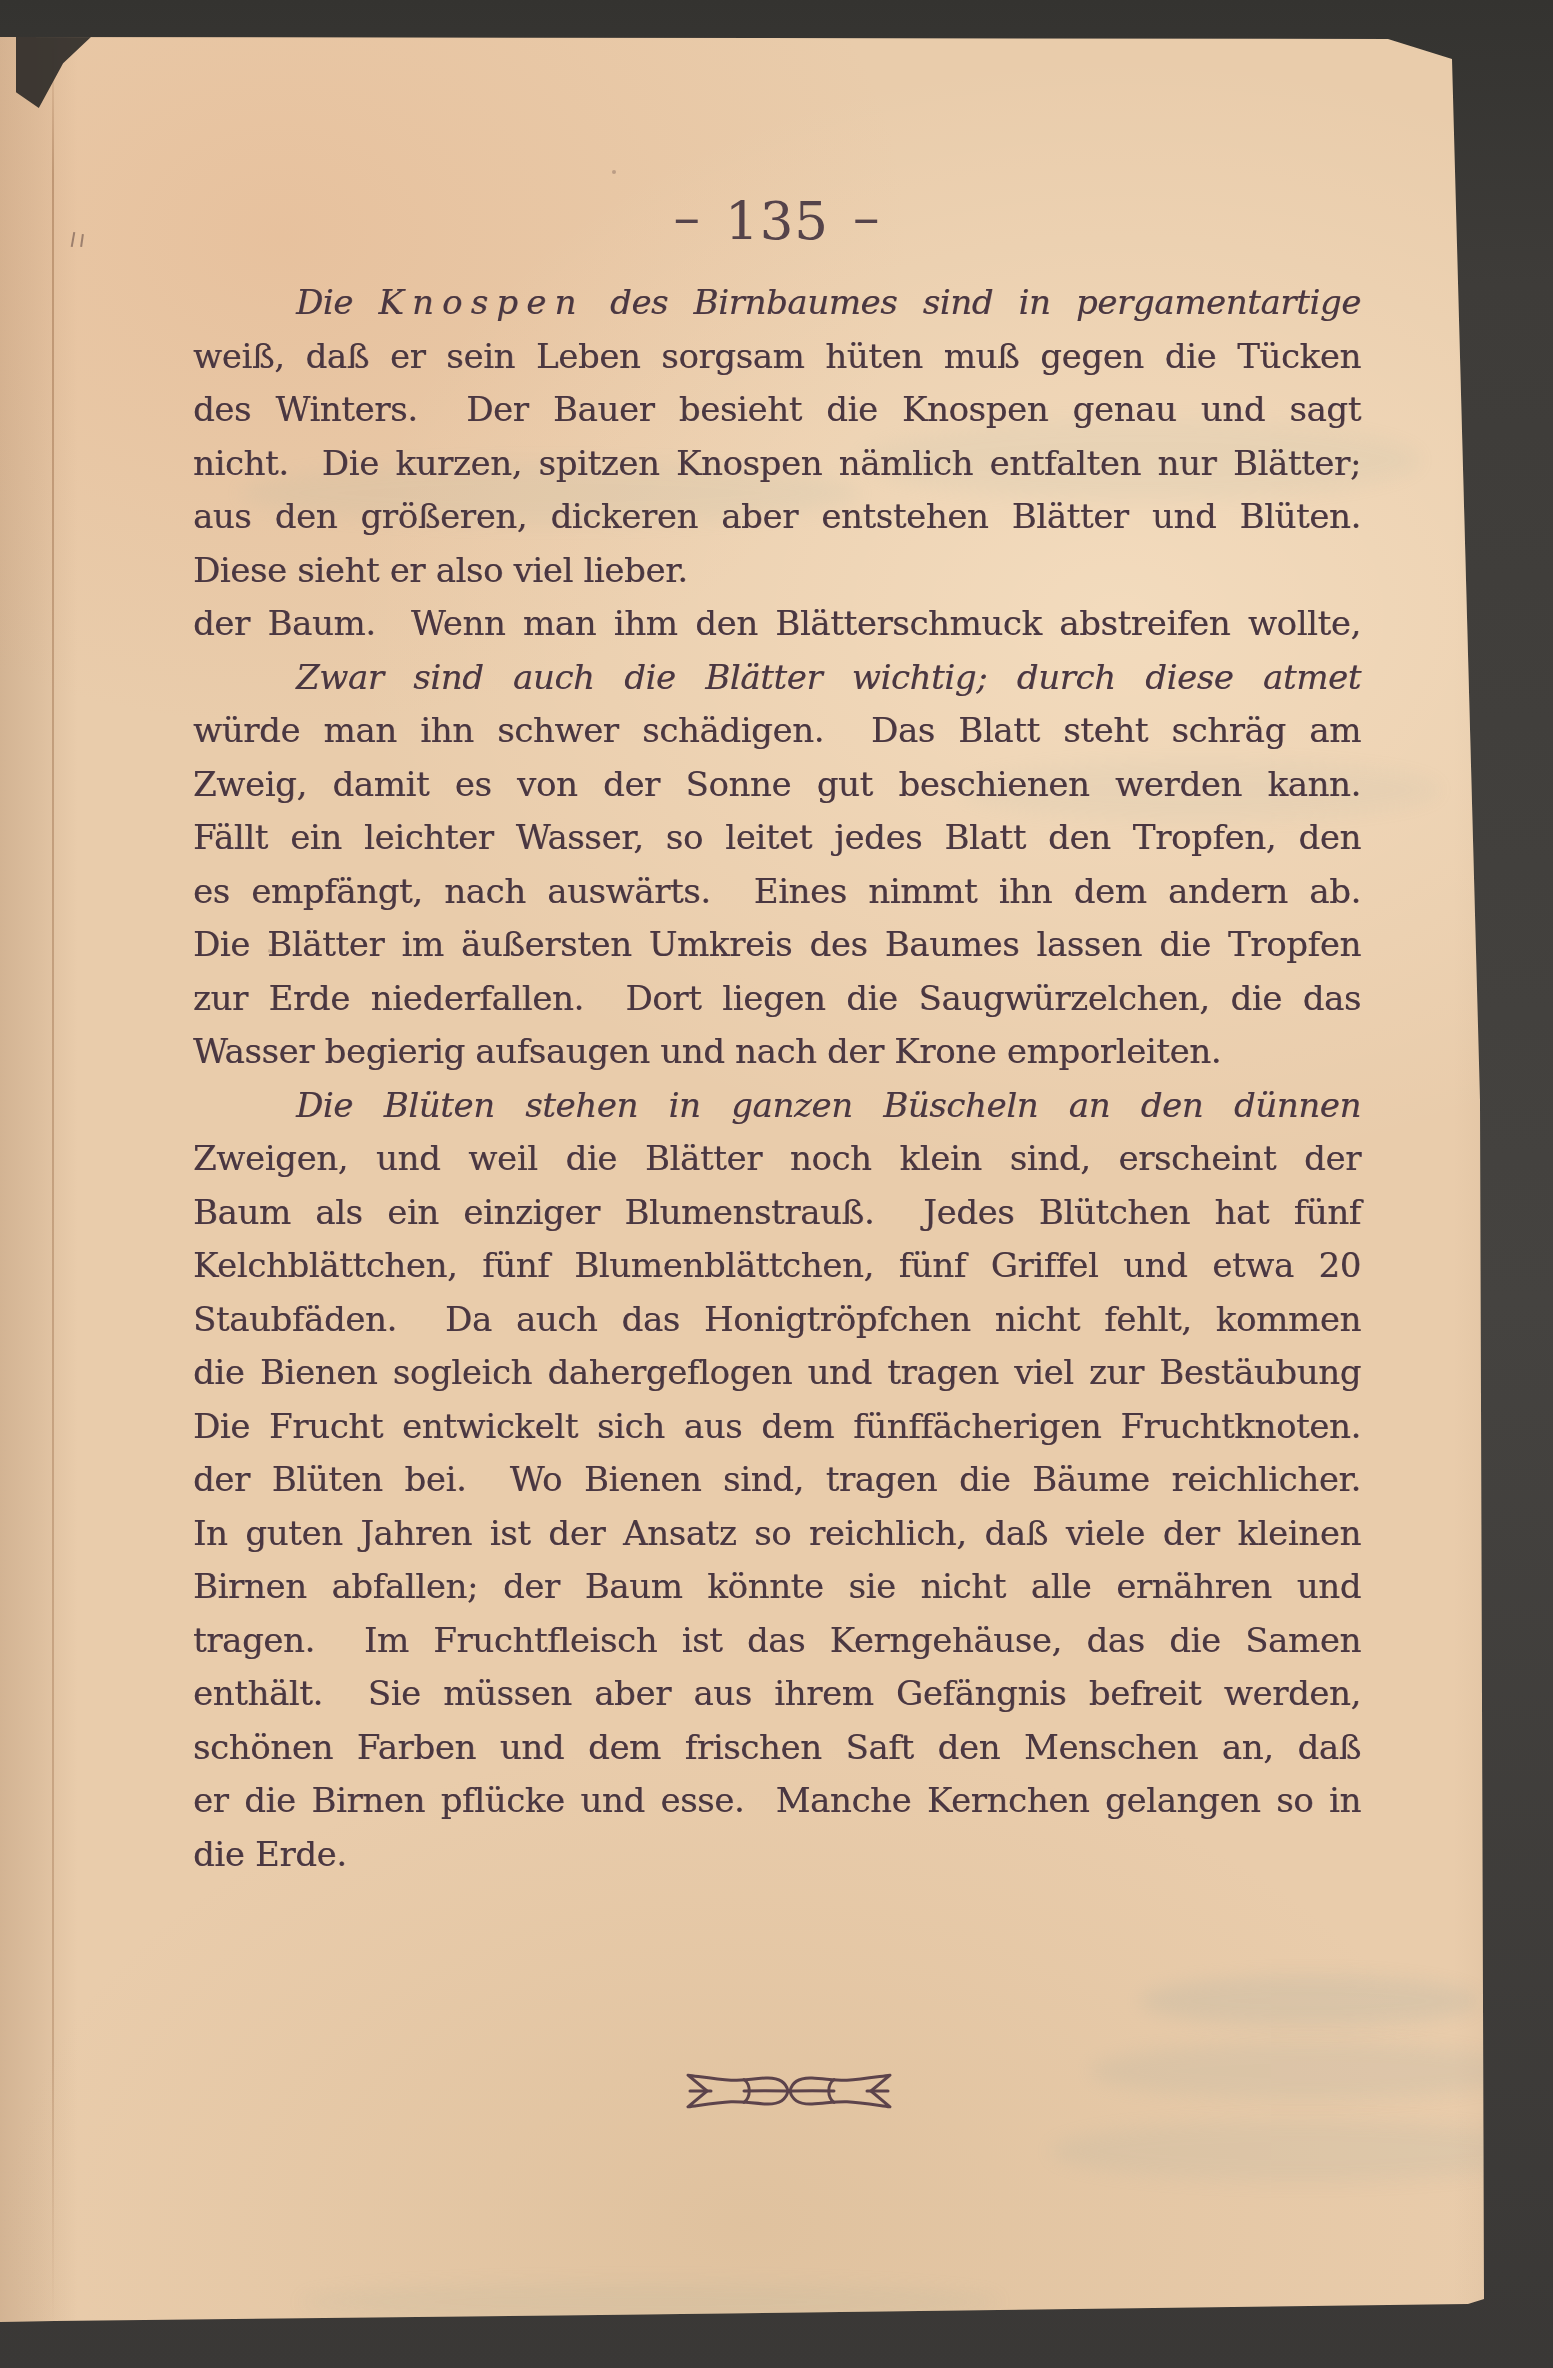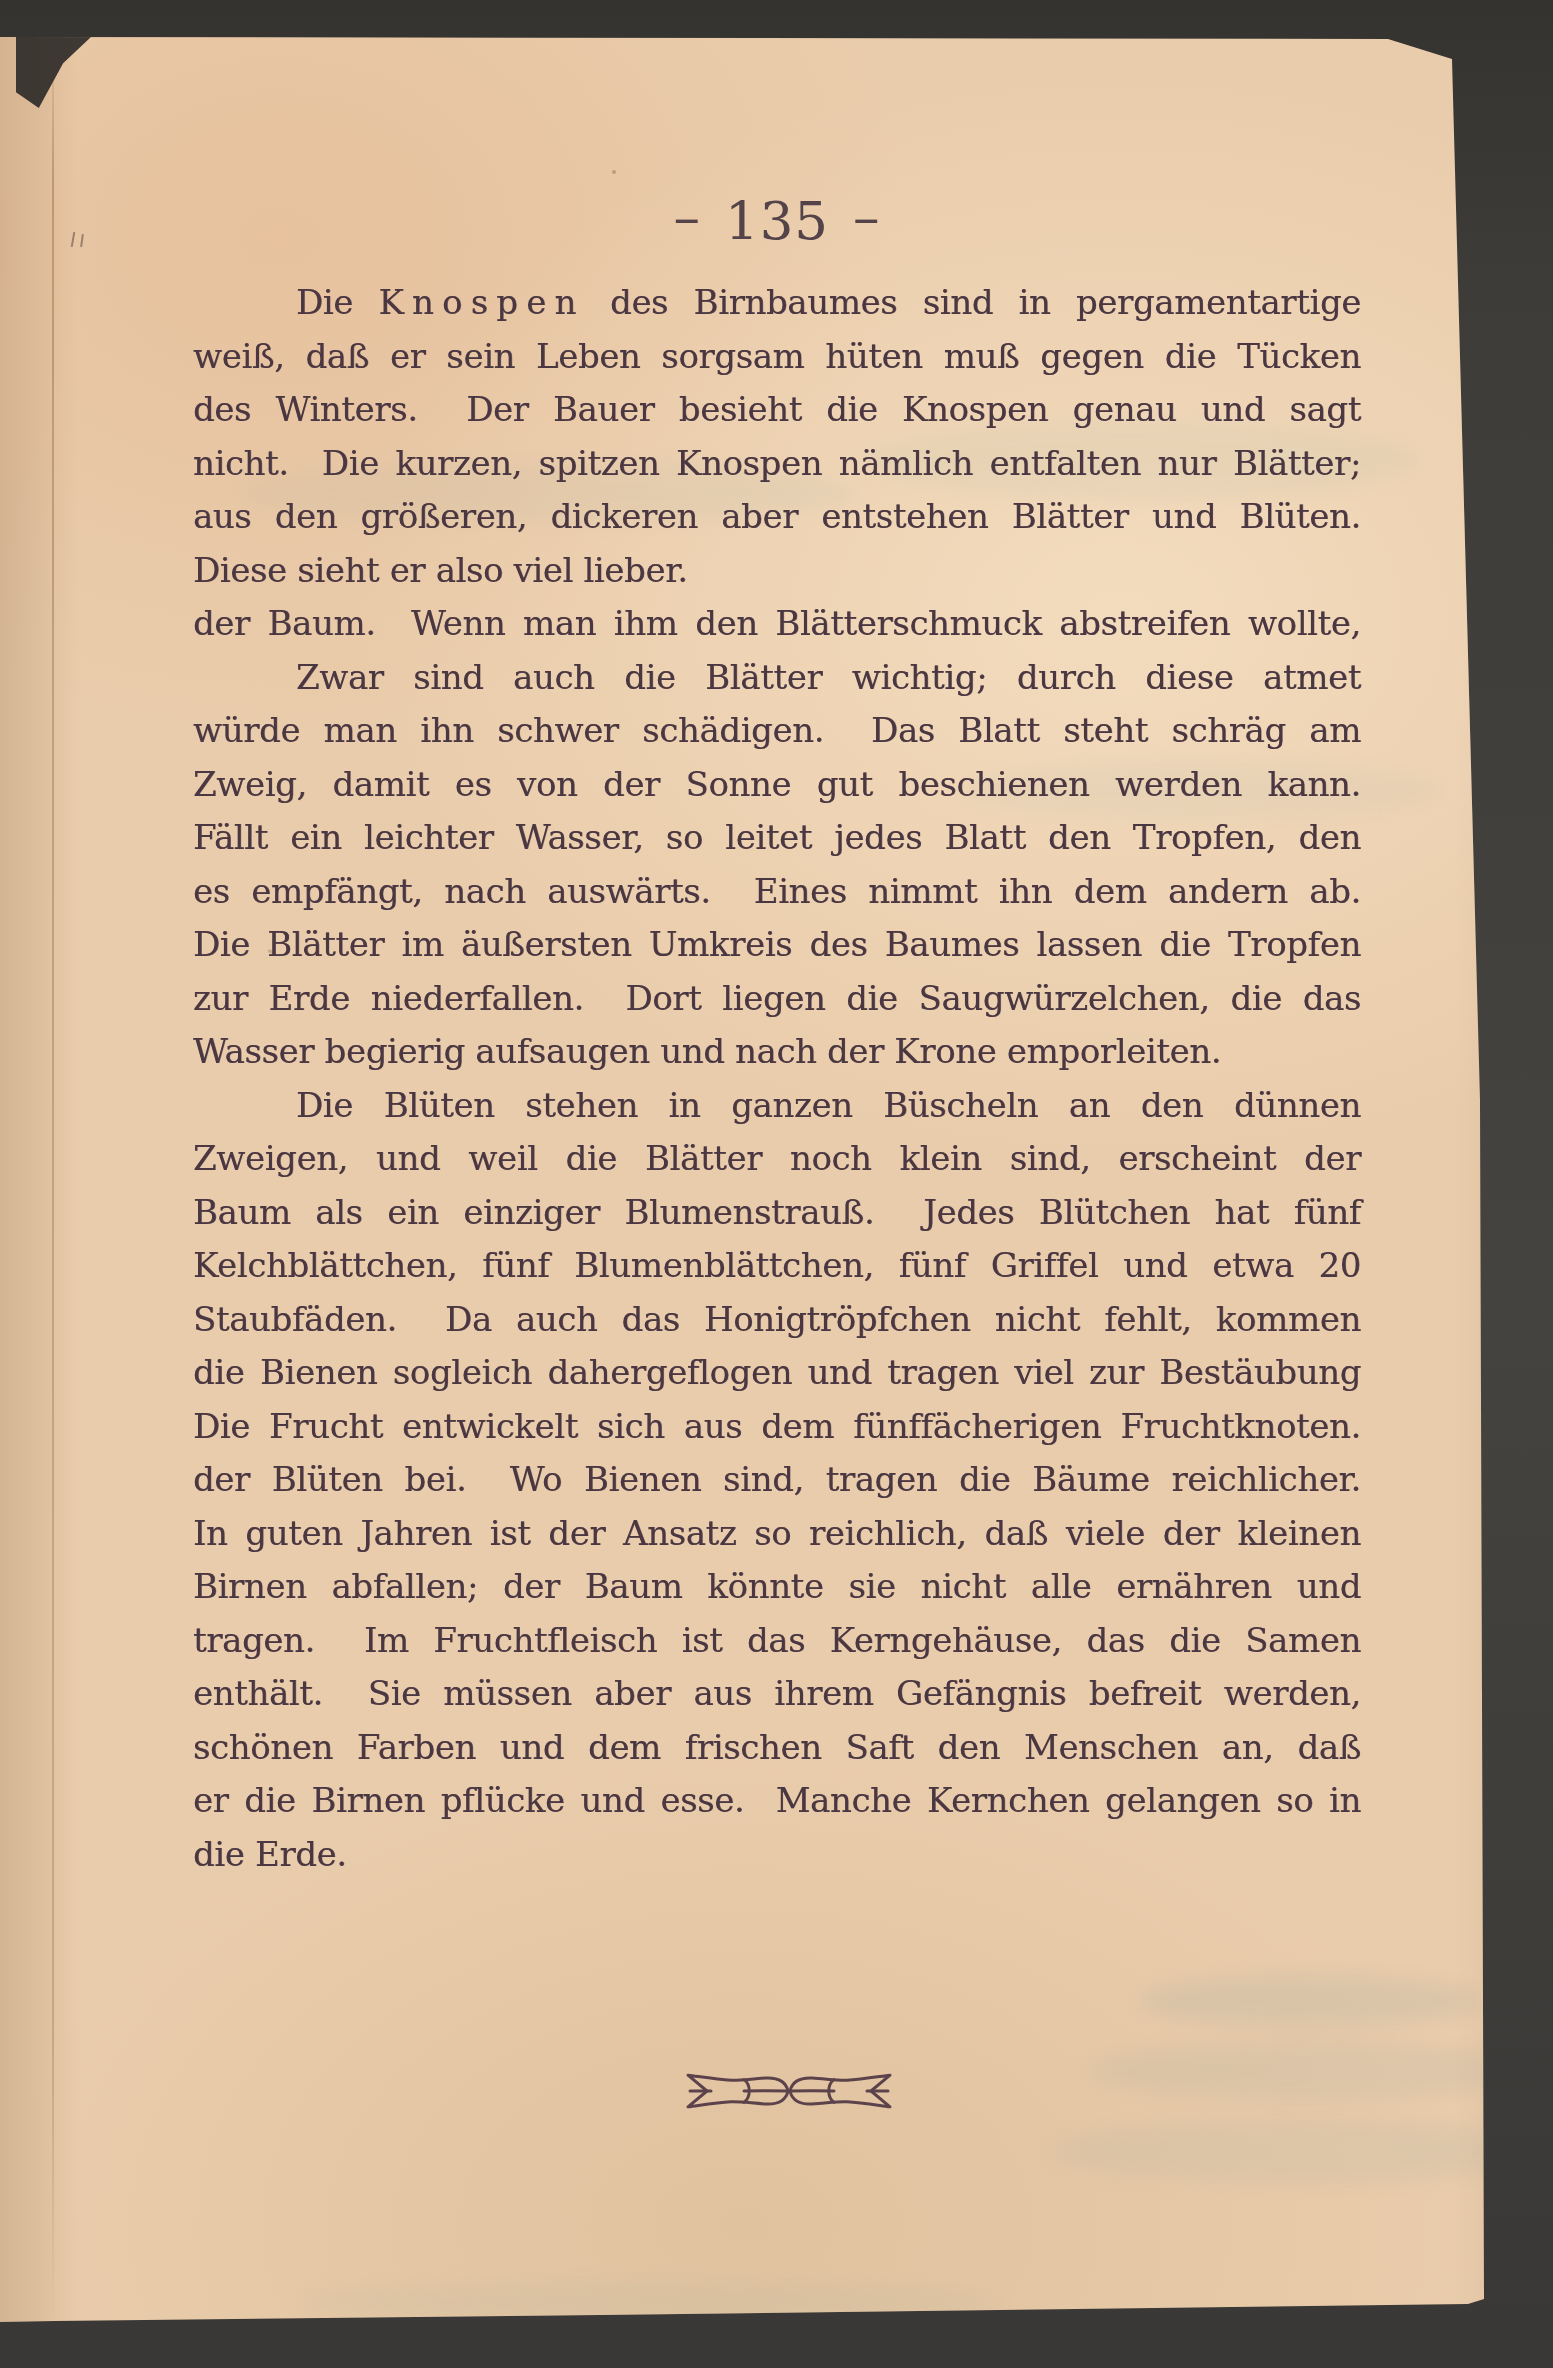--- a/index.html
+++ b/index.html
@@ -35,21 +35,21 @@
     position:absolute;left:193px;top:166px;width:1168px;text-align:center;
     font-size:53px;color:#55434a;letter-spacing:1px;margin-top:24px;
   }
   .pageheader .dash{margin:0 24px;position:relative;top:-4px;}
   .textblock{
     position:absolute;left:193px;top:276px;width:1168px;
     font-size:34px;line-height:53.5px;color:#4a3741;letter-spacing:-0.4px;
     text-shadow:0.4px 0.4px 0.5px rgba(74,55,65,0.55);
   }
   .line{text-align:justify;text-align-last:justify;height:53.5px;}
-  .line.indent{text-indent:103px;}
+  .line.indent{text-indent:103px;font-style:italic;}
   .line.last{text-align-last:left;}
   .gesperrt{letter-spacing:0.24em;}
   .ornament{position:absolute;left:684px;top:2070px;width:210px;height:42px;}
 </style>
 </head>
 <body>
 
 <div class="paper">
 
   <div class="crease"></div>

